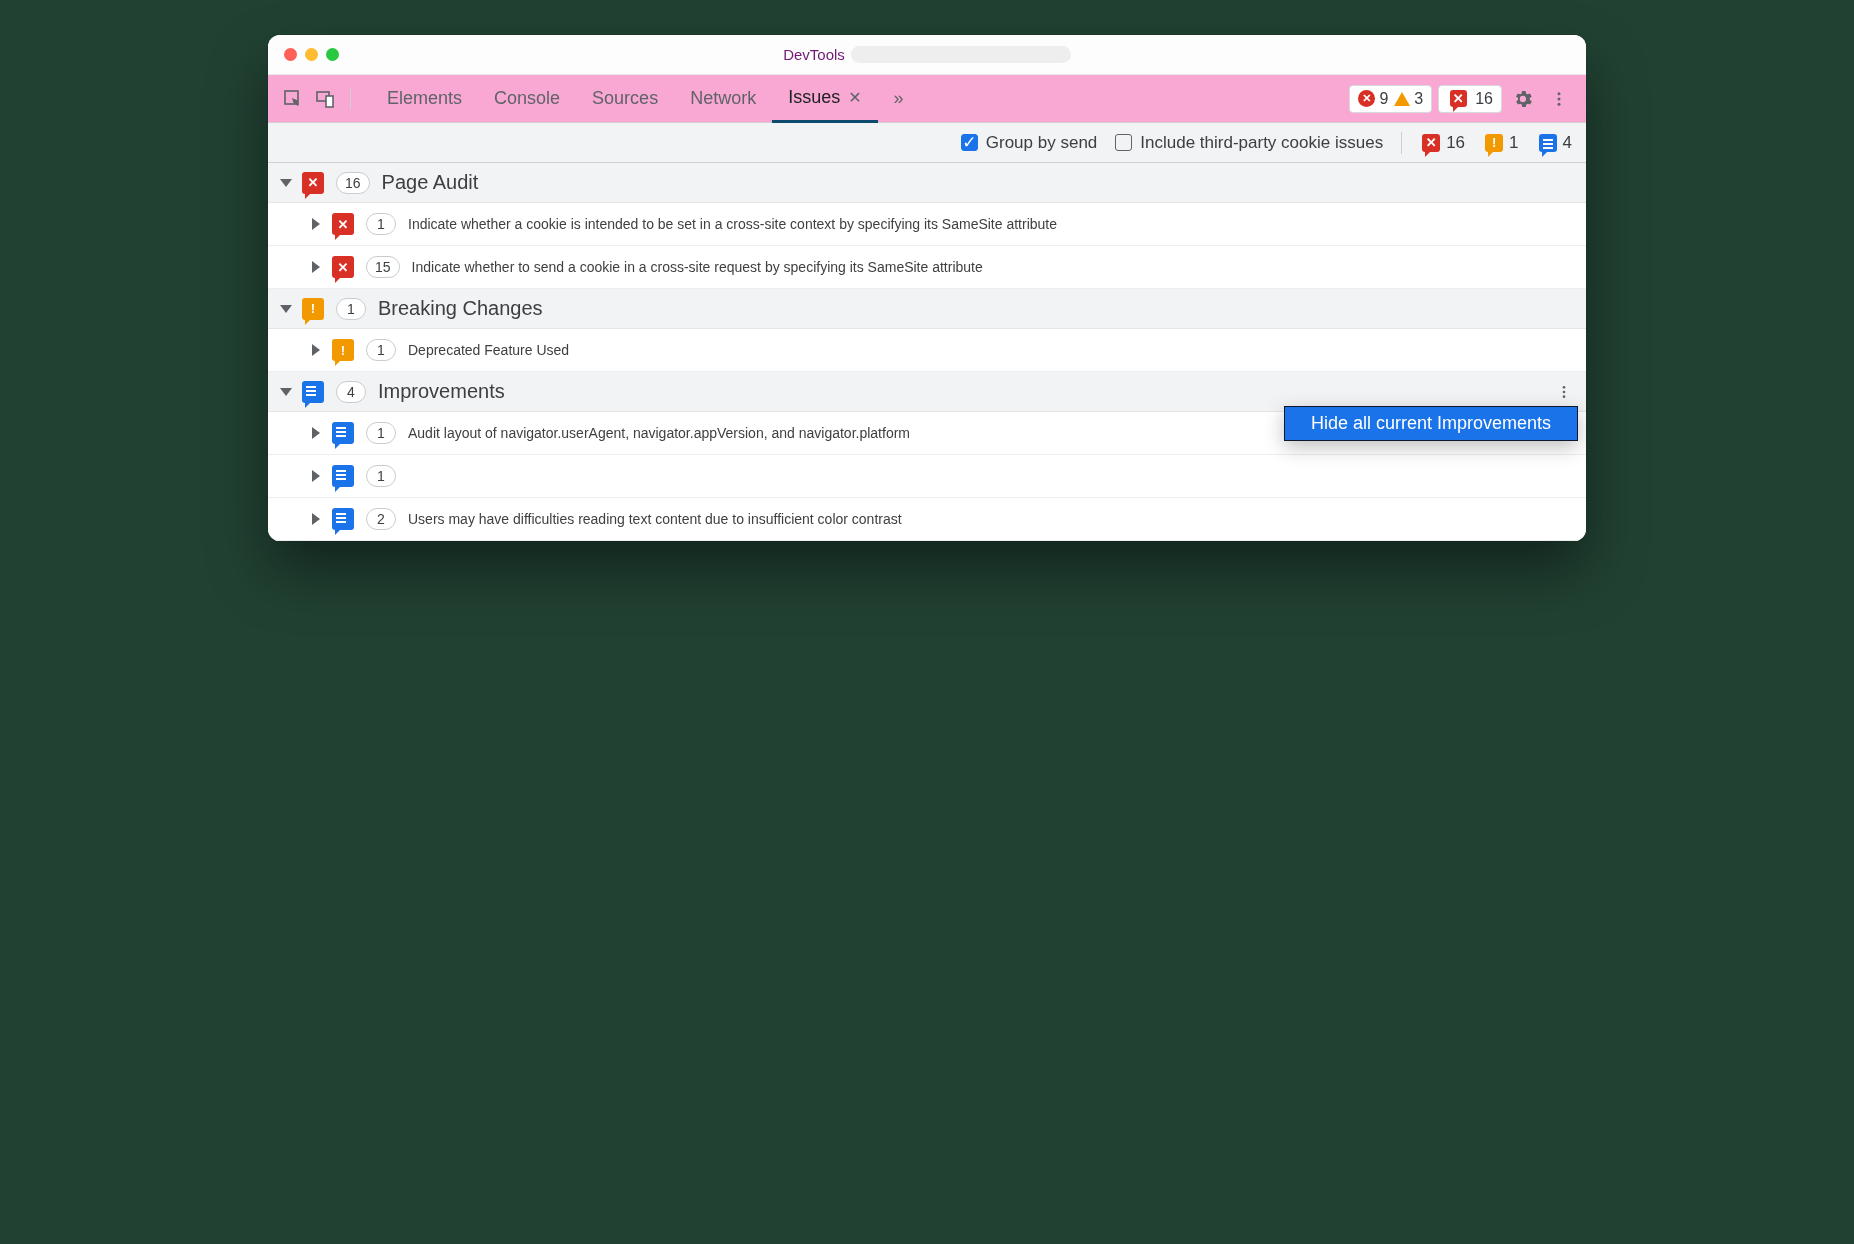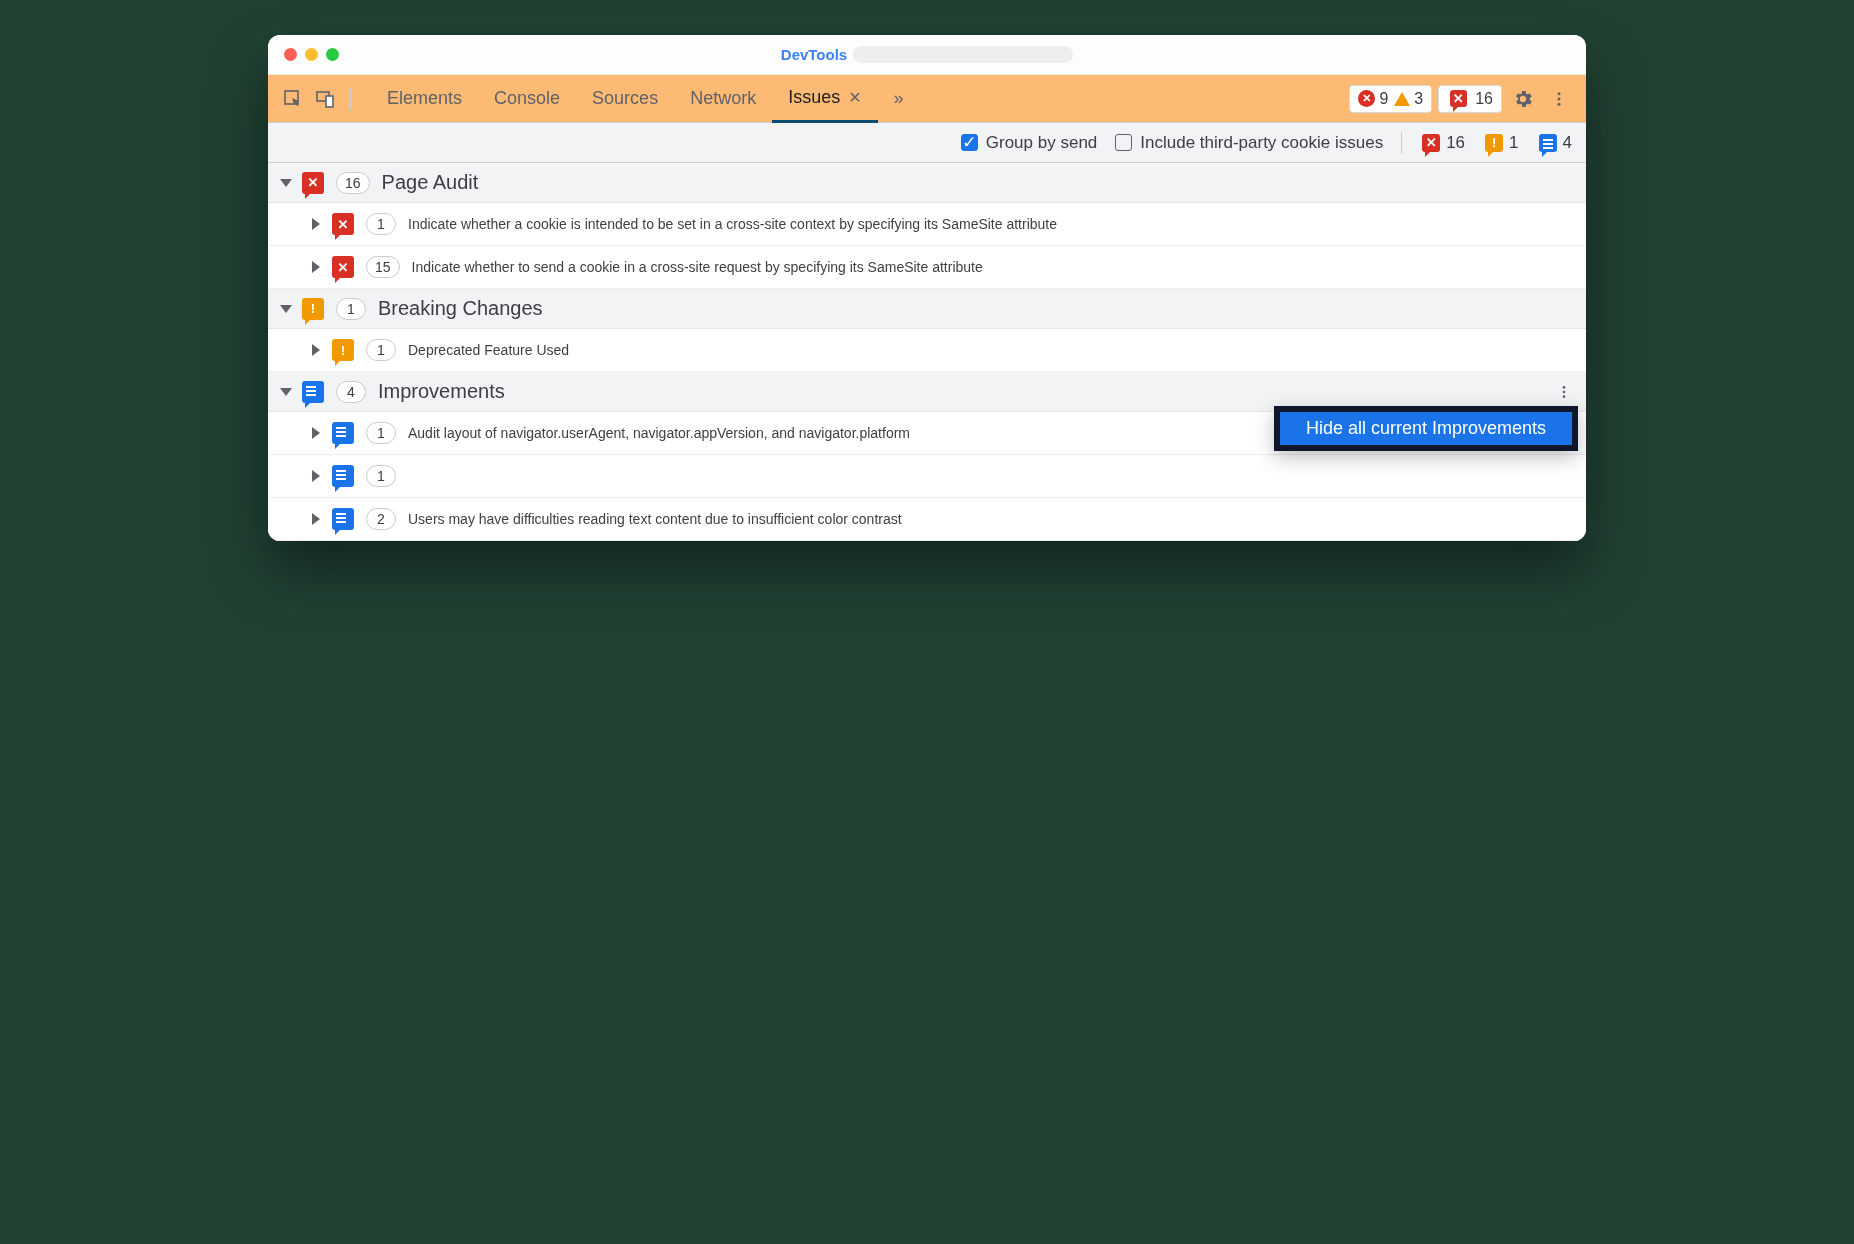--- a/index.html
+++ b/index.html
@@ -4,24 +4,24 @@
 <style>
   *{box-sizing:border-box;margin:0;padding:0;font-family:-apple-system,BlinkMacSystemFont,"Segoe UI",Helvetica,Arial,sans-serif}
   body{background:#214233;display:flex;align-items:flex-start;justify-content:center;min-height:1244px;width:1854px}
   .wrap{width:1318px;margin:35px;}
   .window{background:#fff;border-radius:12px;box-shadow:0 30px 60px rgba(0,0,0,.45),0 0 0 1px rgba(0,0,0,.05);overflow:hidden}
   
   .titlebar{height:40px;background:#fdfdfd;display:flex;align-items:center;padding:0 16px;position:relative;border-bottom:1px solid #e8e8e8}
   .traffic{display:flex;gap:8px}
   .dot{width:13px;height:13px;border-radius:50%}
   .dot.red{background:#ff5f57}.dot.yel{background:#febc2e}.dot.grn{background:#28c840}
-  .wtitle{position:absolute;left:0;right:0;text-align:center;font-size:15px;color:#3b82f6;font-weight:700;pointer-events:none}
+  .wtitle{position:absolute;left:0;right:0;text-align:center;font-size:15px;color:#701a75;font-weight:400;pointer-events:none}
   .wtitle .redact{display:inline-block;width:220px;height:17px;background:#eee;border-radius:9px;vertical-align:-3px;margin-left:6px}
   
-  .toolbar{height:48px;background:#fdba74;border-bottom:1px solid #d0d0d0;display:flex;align-items:center;padding:0 12px;gap:6px}
+  .toolbar{height:48px;background:#f9a8d4;border-bottom:1px solid #d0d0d0;display:flex;align-items:center;padding:0 12px;gap:6px}
   .tbox{width:26px;height:26px;display:flex;align-items:center;justify-content:center;color:#5f6368}
   .sep{width:1px;height:22px;background:#cfcfcf;margin:0 6px}
   .tabs{display:flex;align-items:center;gap:0;margin-left:8px}
   .tab{padding:0 16px;height:48px;display:flex;align-items:center;font-size:18px;color:#5f6368;gap:8px;cursor:pointer}
   .tab.active{color:#202124;border-bottom:3px solid #0c4a6e;margin-bottom:-1px}
   .tab .x{color:#5f6368;font-size:16px}
   .more{color:#5f6368;padding:0 10px;font-size:18px}
   .spacer{flex:1}
   .pill{display:flex;align-items:center;gap:6px;border:1px solid #d7d9db;border-radius:4px;padding:2px 8px;height:28px;background:#fff;font-size:16px;color:#3c4043}
   .gear,.kebab{width:30px;display:flex;align-items:center;justify-content:center;color:#5f6368}
@@ -49,21 +49,21 @@
   .sp-red{background:#d93025}.sp-red:after{border-top-color:#d93025}
   .sp-yel{background:#f29900}.sp-yel:after{border-top-color:#f29900}
   .sp-blu{background:#1a73e8}.sp-blu:after{border-top-color:#1a73e8}
   .speech span{position:absolute;left:0;right:0;top:0;bottom:0;display:flex;align-items:center;justify-content:center;color:#fff;font-size:13px;font-weight:700}
   .sp-blu .lines{position:absolute;left:4px;top:5px;width:10px;height:2px;background:#fff;box-shadow:0 4px 0 #fff,0 8px 0 #fff}
   
   .circ{width:17px;height:17px;border-radius:3px;display:inline-flex;align-items:center;justify-content:center;color:#fff;font-size:11px;font-weight:700}
   .c-red{background:#d93025;border-radius:50%}
   .c-yel{width:0;height:0;border-left:8px solid transparent;border-right:8px solid transparent;border-bottom:14px solid #f29900;position:relative}
   
-  .ctx{position:absolute;right:8px;top:34px;background:#4c1d95;border:6px solid #0f172a;box-shadow:0 6px 20px rgba(0,0,0,.25);z-index:10}
+  .ctx{position:absolute;right:8px;top:34px;background:#4c1d95;border:1px solid #0f172a;box-shadow:0 6px 20px rgba(0,0,0,.25);z-index:10}
   .ctx .item{padding:6px 26px;font-size:18px;white-space:nowrap}
   .ctx .item.sel{background:#1a73e8;color:#fff}
   .gkebab{position:absolute;right:14px;top:50%;transform:translateY(-50%);color:#5f6368}
   svg{display:block}
 </style>
 </head>
 <body>
 
 <div class="wrap">
 <div class="window">

